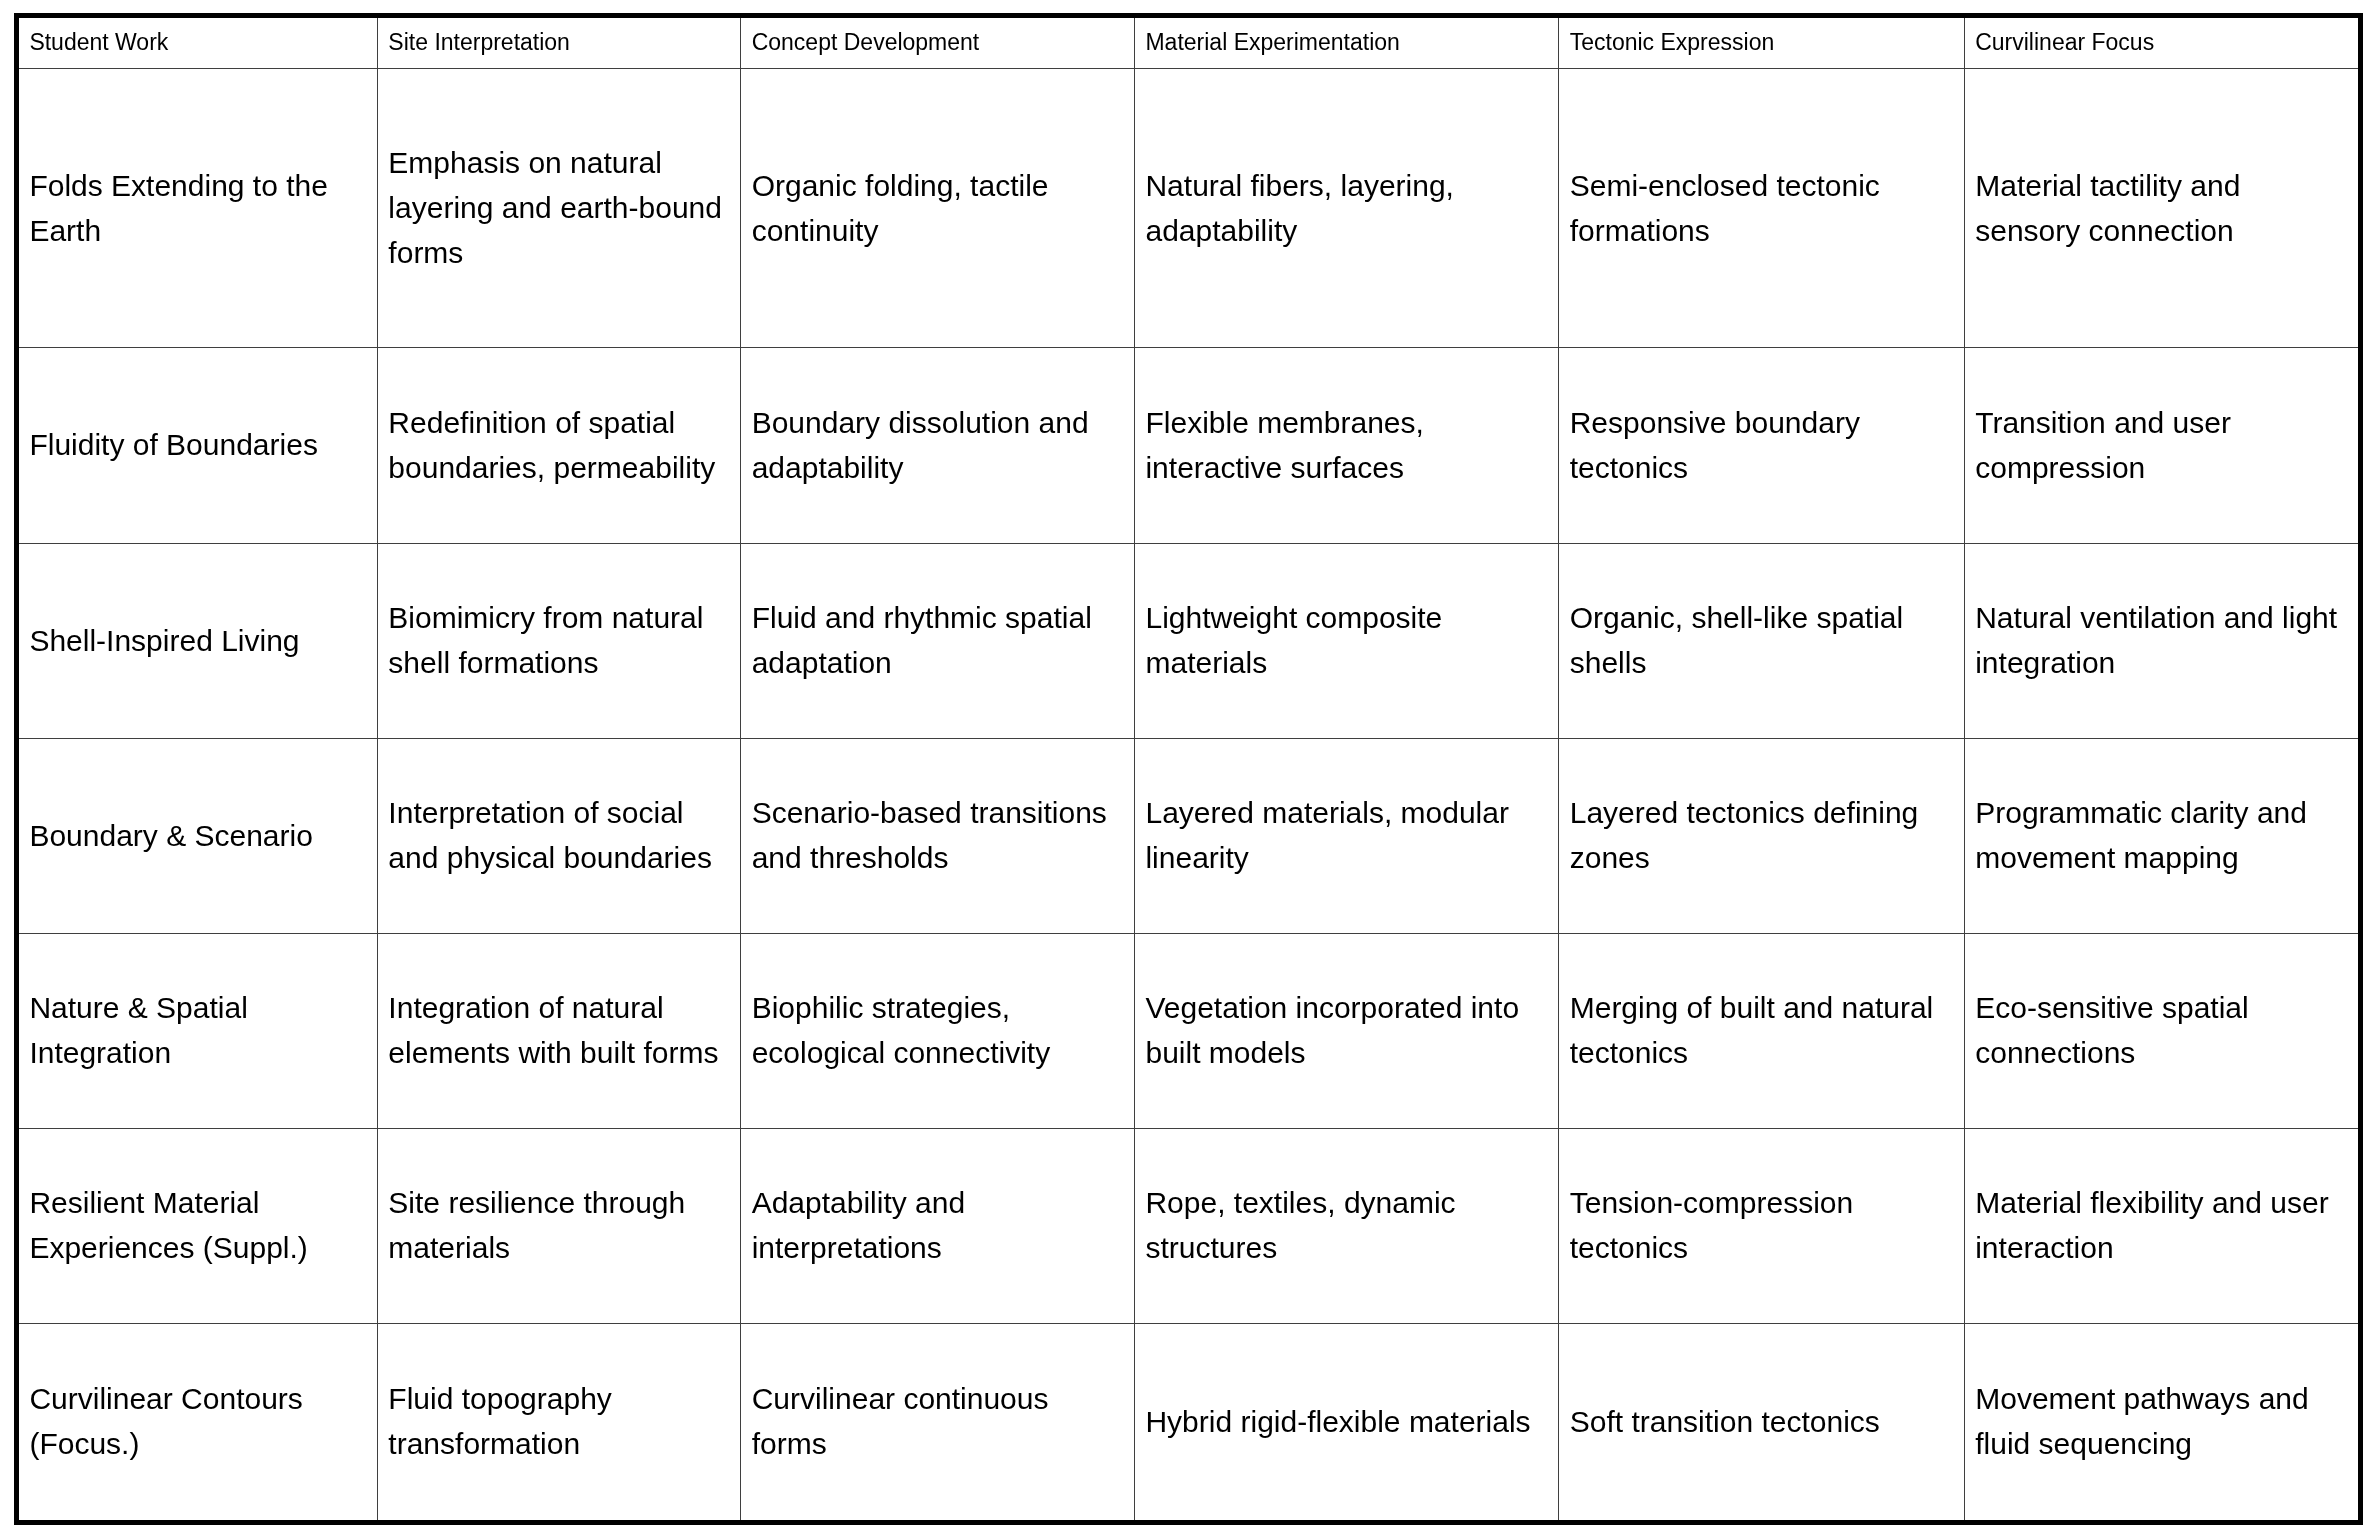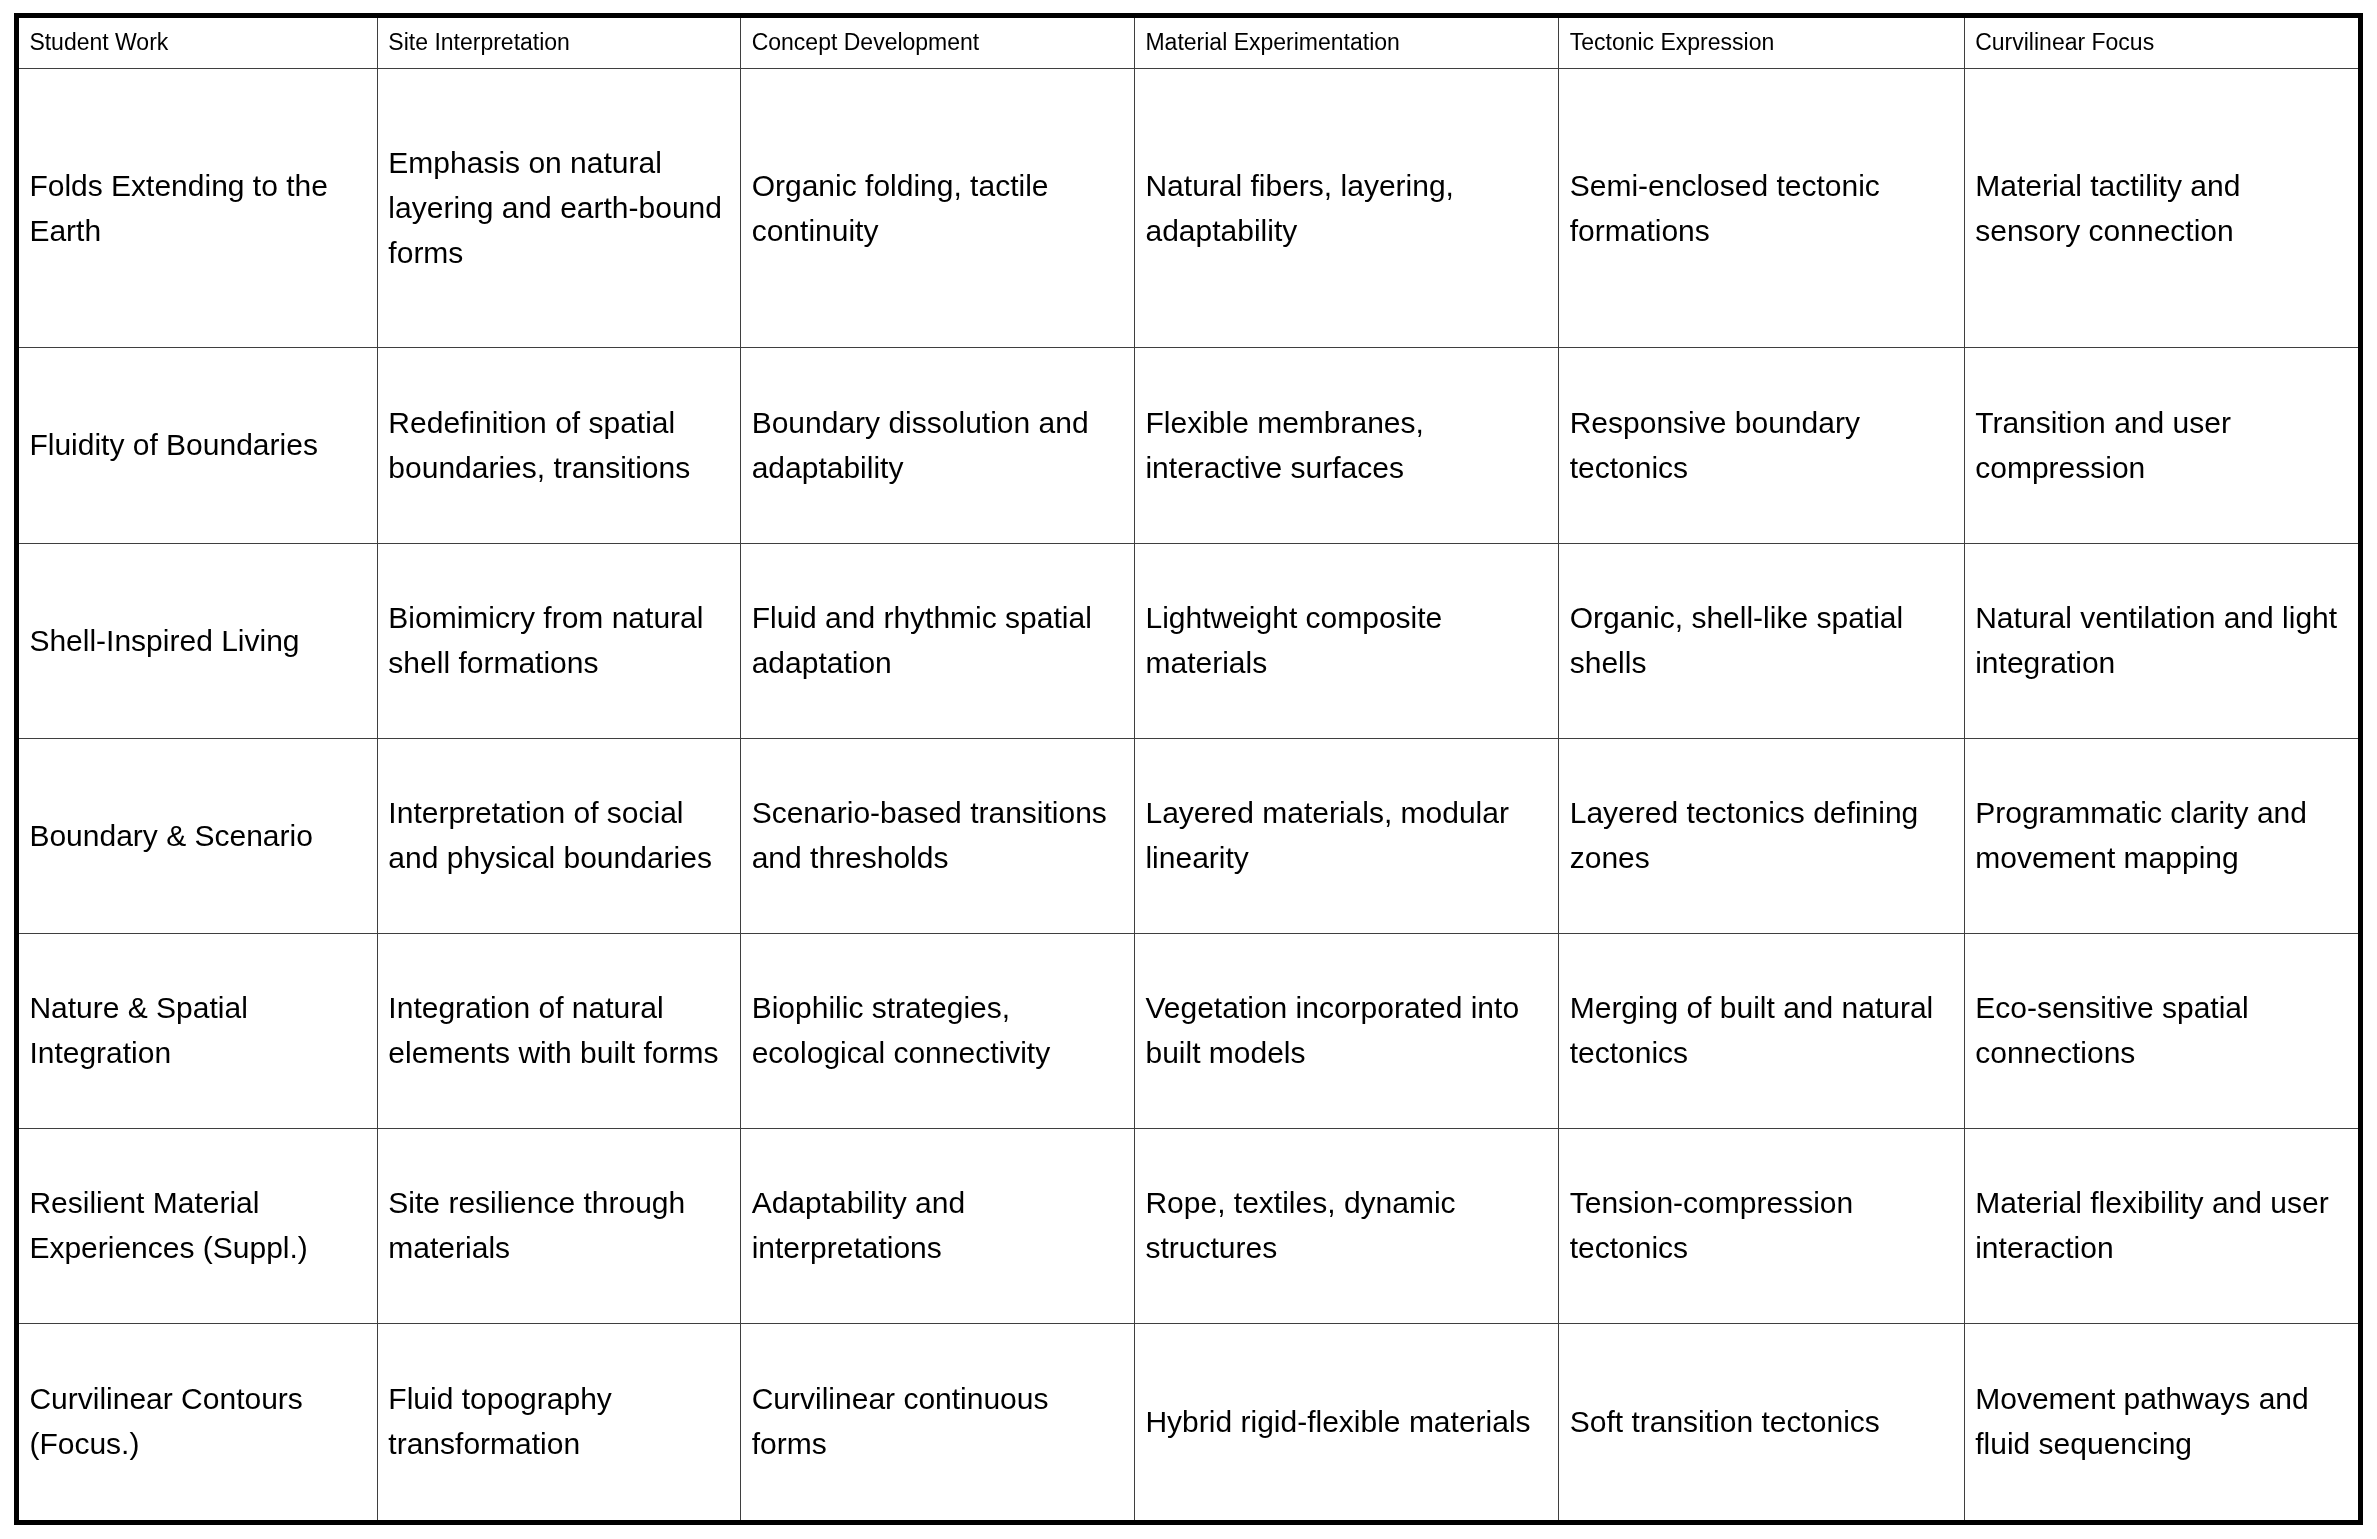--- a/index.html
+++ b/index.html
@@ -86,21 +86,21 @@
         <tr>
           <td>Folds Extending to the Earth</td>
           <td>Emphasis on natural layering and earth-bound forms</td>
           <td>Organic folding, tactile continuity</td>
           <td>Natural fibers, layering, adaptability</td>
           <td>Semi-enclosed tectonic formations</td>
           <td>Material tactility and sensory connection</td>
         </tr>
         <tr>
           <td>Fluidity of Boundaries</td>
-          <td>Redefinition of spatial boundaries, transitions</td>
+          <td>Redefinition of spatial boundaries, permeability</td>
           <td>Boundary dissolution and adaptability</td>
           <td>Flexible membranes, interactive surfaces</td>
           <td>Responsive boundary tectonics</td>
           <td>Transition and user compression</td>
         </tr>
         <tr>
           <td>Shell-Inspired Living</td>
           <td>Biomimicry from natural shell formations</td>
           <td>Fluid and rhythmic spatial adaptation</td>
           <td>Lightweight composite materials</td>

